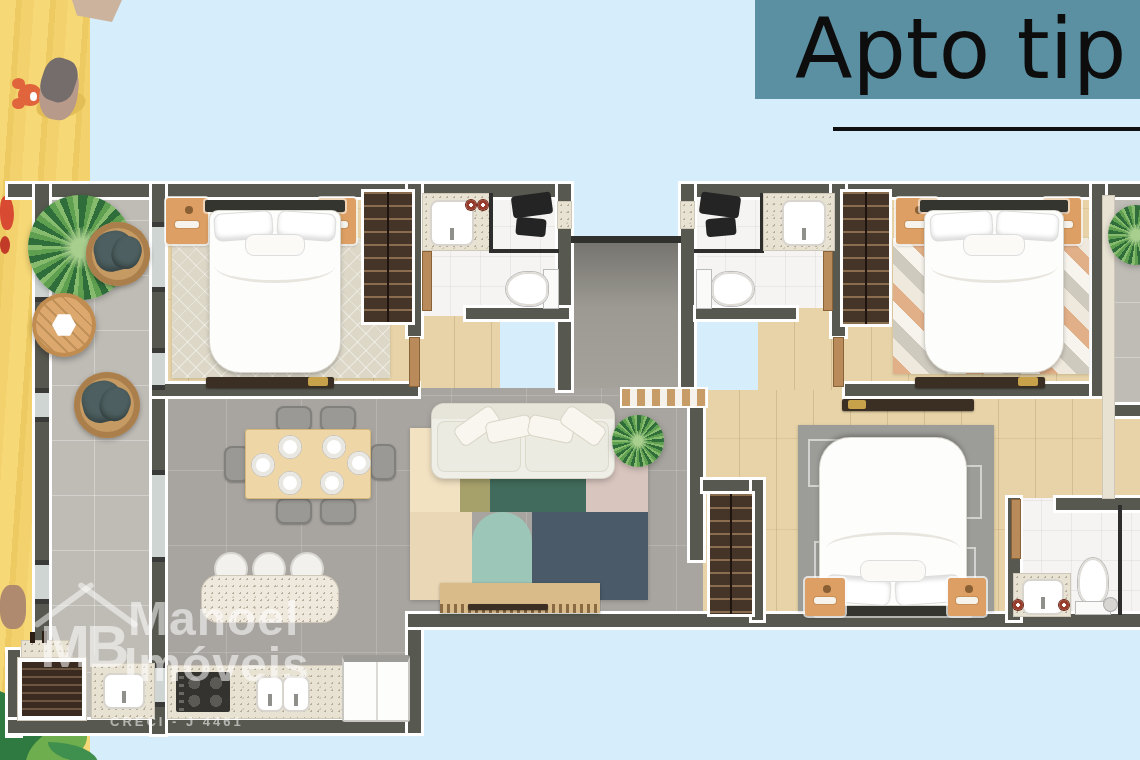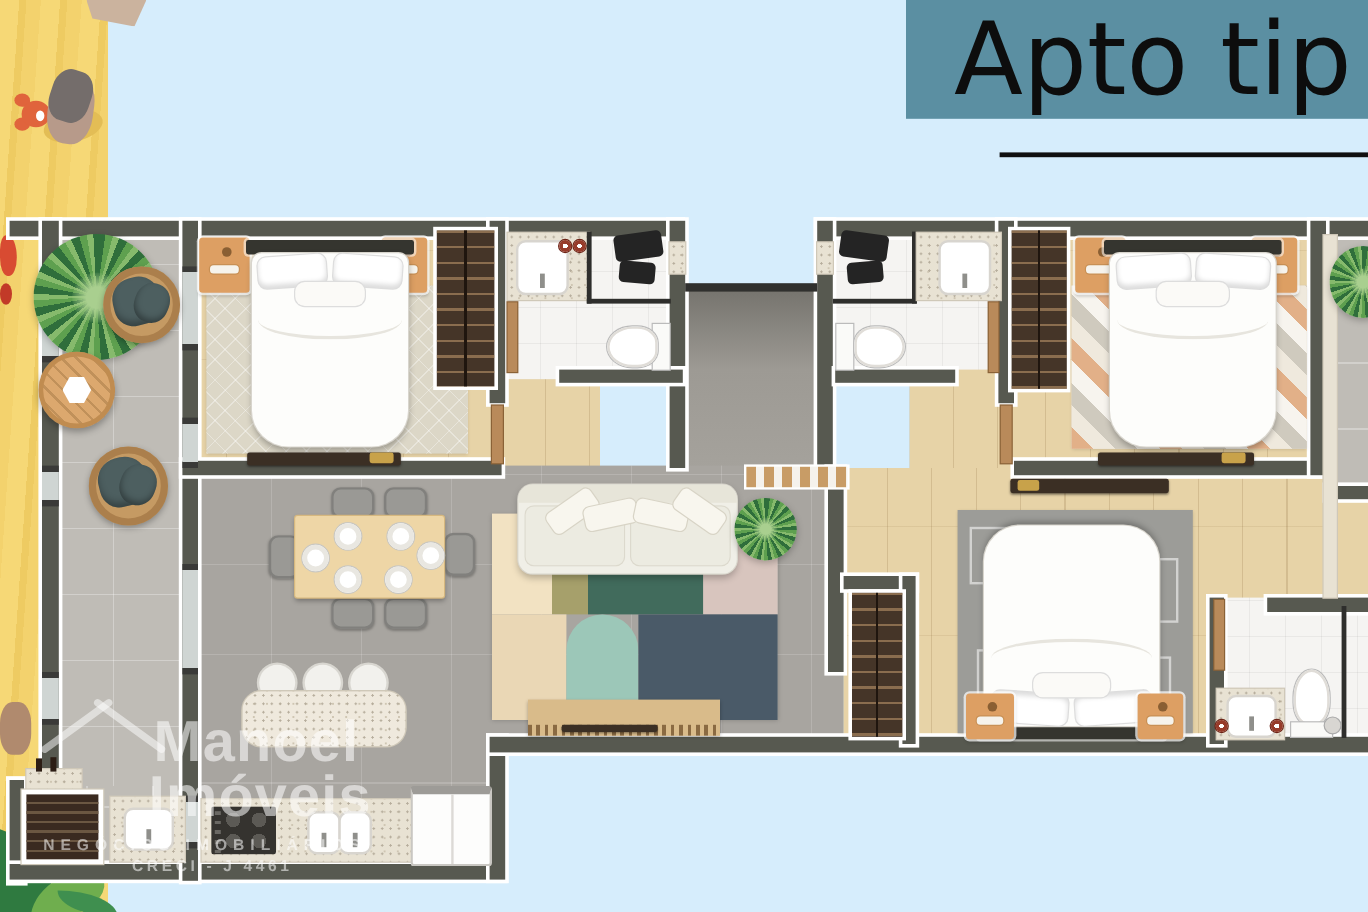--- a/index.html
+++ b/index.html
@@ -348,17 +348,17 @@
 </div>
 
 <div class="banner" style="left:755px;top:0;width:400px;height:99px;">
   <span>Apto tip</span>
 </div>
 <div class="underline" style="left:833px;top:127px;width:307px;height:4px;"></div>
 
 <div class="wm" style="left:0;top:0;width:1140px;height:760px;">
   <i class="roofbar" style="left:28px;top:602px;width:72px;transform:rotate(-36deg);"></i>
   <i class="roofbar" style="left:72px;top:602px;width:72px;transform:rotate(36deg);"></i>
+  <div class="mb" style="left:40px;top:612px;">MB</div>
   <div class="nm" style="left:124px;top:642px;">Imóveis</div>
   <div class="nm" style="left:128px;top:596px;">Manoel</div>
-  <div class="tag" style="left:36px;top:696px;">NEGÓCIOS IMOBILIÁRIOS</div>
   <div class="lic" style="left:110px;top:714px;">CRECI - J 4461</div>
 </div>
 
 </body></html>

